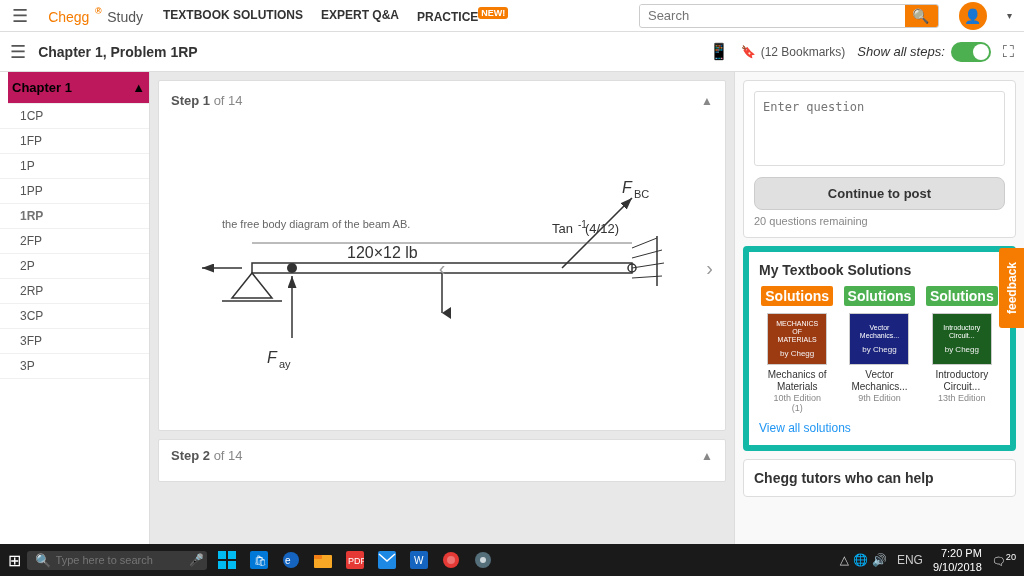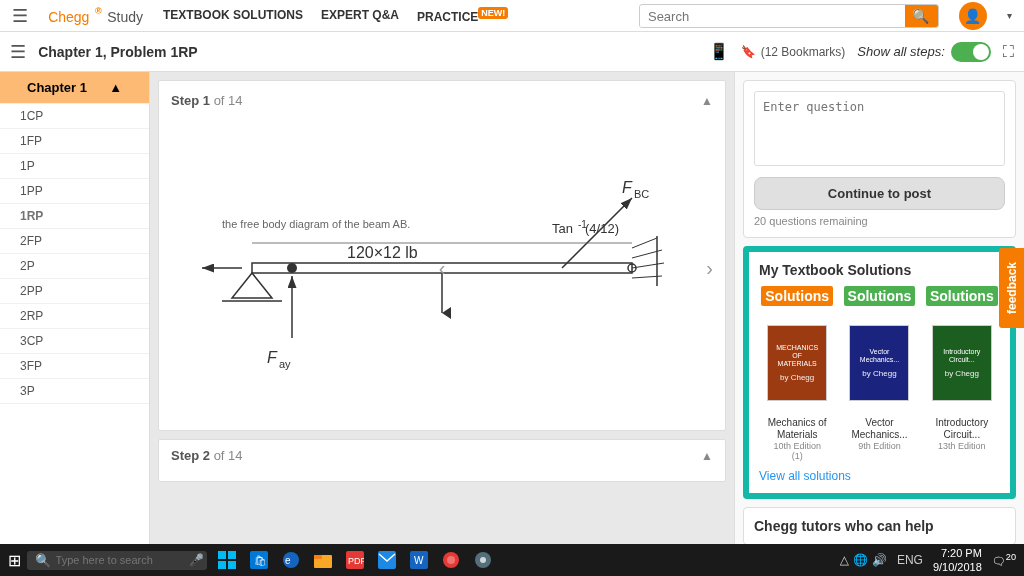--- a/index.html
+++ b/index.html
@@ -14,21 +14,21 @@
     .hamburger { font-size: 18px; color: #555; cursor: pointer; }
     .chegg-logo { font-size: 20px; font-weight: bold; color: #f57c00; }
     .chegg-logo span { color: #555; font-size: 14px; font-weight: normal; }
     .nav-links { display: flex; gap: 18px; font-size: 12px; color: #333; }
     .nav-links a { text-decoration: none; color: #333; cursor: pointer; font-weight: 600; }
     .nav-links .new-badge {
       background: #f57c00; color: #fff; font-size: 9px; border-radius: 3px;
       padding: 1px 3px; vertical-align: super;
     }
     .search-bar {
-      flex: 1; display: flex; align-items: flex-end;
+      flex: 1; display: flex; align-items: center;
       border: 1px solid #ccc; border-radius: 3px; overflow: hidden;
       max-width: 300px; margin-left: auto;
     }
     .search-bar input {
       border: none; outline: none; padding: 3px 8px; flex: 1; font-size: 13px;
     }
     .search-btn {
       background: #f57c00; border: none; color: #fff;
       padding: 3px 8px; cursor: pointer; font-size: 14px;
     }
@@ -70,22 +70,22 @@
     
     .main-layout { display: flex; height: calc(576px - 72px); }
 
     
     .sidebar {
       width: 150px; background: #fff; border-right: 1px solid #ddd;
       overflow-y: auto; flex-shrink: 0;
     }
     .sidebar-header {
       display: flex; align-items: center; justify-content: space-between;
-      padding: 8px 27px; font-weight: bold; font-size: 13px;
-      background: #fdba74; border-bottom: 1px solid #eee; cursor: pointer;
+      padding: 8px 4px; font-weight: bold; font-size: 13px;
+      background: #be185d; border-bottom: 1px solid #eee; cursor: pointer; margin-left: 8px;
     }
     .sidebar-item {
       padding: 5px 10px 5px 20px; font-size: 12px; color: #555;
       cursor: pointer; border-bottom: 1px solid #f0f0f0;
     }
     .sidebar-item.active { color: #737373; font-weight: bold; }
 
     
     .content-area {
       flex: 1; background: #e8e8e8; overflow-y: auto; position: relative;
@@ -138,23 +138,23 @@
       background: #fff; margin: 8px; padding: 10px; border: 6px solid #14b8a6; border-radius: 4px;
     }
     .my-solutions-title { font-size: 14px; font-weight: bold; color: #333; margin-bottom: 8px; }
     .solutions-grid { display: flex; gap: 6px; }
     .solution-card { flex: 1; text-align: center; cursor: pointer; }
     .solution-badge {
       font-size: 14px; font-weight: bold; color: #fff;
       padding: 2px 4px; border-radius: 2px; margin-bottom: 3px; display: inline-block;
     }
     .solution-img {
-      width: 60px; height: 76px; background: #e8e8e8; border: 1px solid #ccc;
+      width: 60px; height: 52px; background: #e8e8e8; border: 1px solid #ccc;
       display: flex; align-items: center; justify-content: center;
-      font-size: 8px; color: #666; margin: 16px auto;
+      font-size: 8px; color: #666; margin: 4px auto;
     }
     .solution-name { font-size: 10px; color: #333; margin-top: 3px; line-height: 1.2; }
     .solution-edition { font-size: 9px; color: #888; }
     .solution-rating { font-size: 9px; color: #888; }
     .view-all { font-size: 12px; color: #2196f3; cursor: pointer; margin-top: 8px; display: block; }
 
     .tutors-box {
       background: #fff; margin: 8px; padding: 10px; border: 1px solid #ddd; border-radius: 4px;
     }
     .tutors-title { font-size: 14px; font-weight: bold; color: #333; }
@@ -243,21 +243,20 @@
     </div>
     <div id="sidebar-items">
 
     <div class="sidebar-item">1CP</div>
         <div class="sidebar-item">1FP</div>
         <div class="sidebar-item">1P</div>
         <div class="sidebar-item">1PP</div>
         <div class="sidebar-item active">1RP</div>
         <div class="sidebar-item">2FP</div>
         <div class="sidebar-item">2P</div>
-        <div class="sidebar-item">2PP</div>
         <div class="sidebar-item">2RP</div>
         <div class="sidebar-item">3CP</div>
         <div class="sidebar-item">3FP</div>
         <div class="sidebar-item">3P</div>
       </div>
   </div>
 
   <div class="content-area">
     <div class="step-block">
       <div class="step-header">

